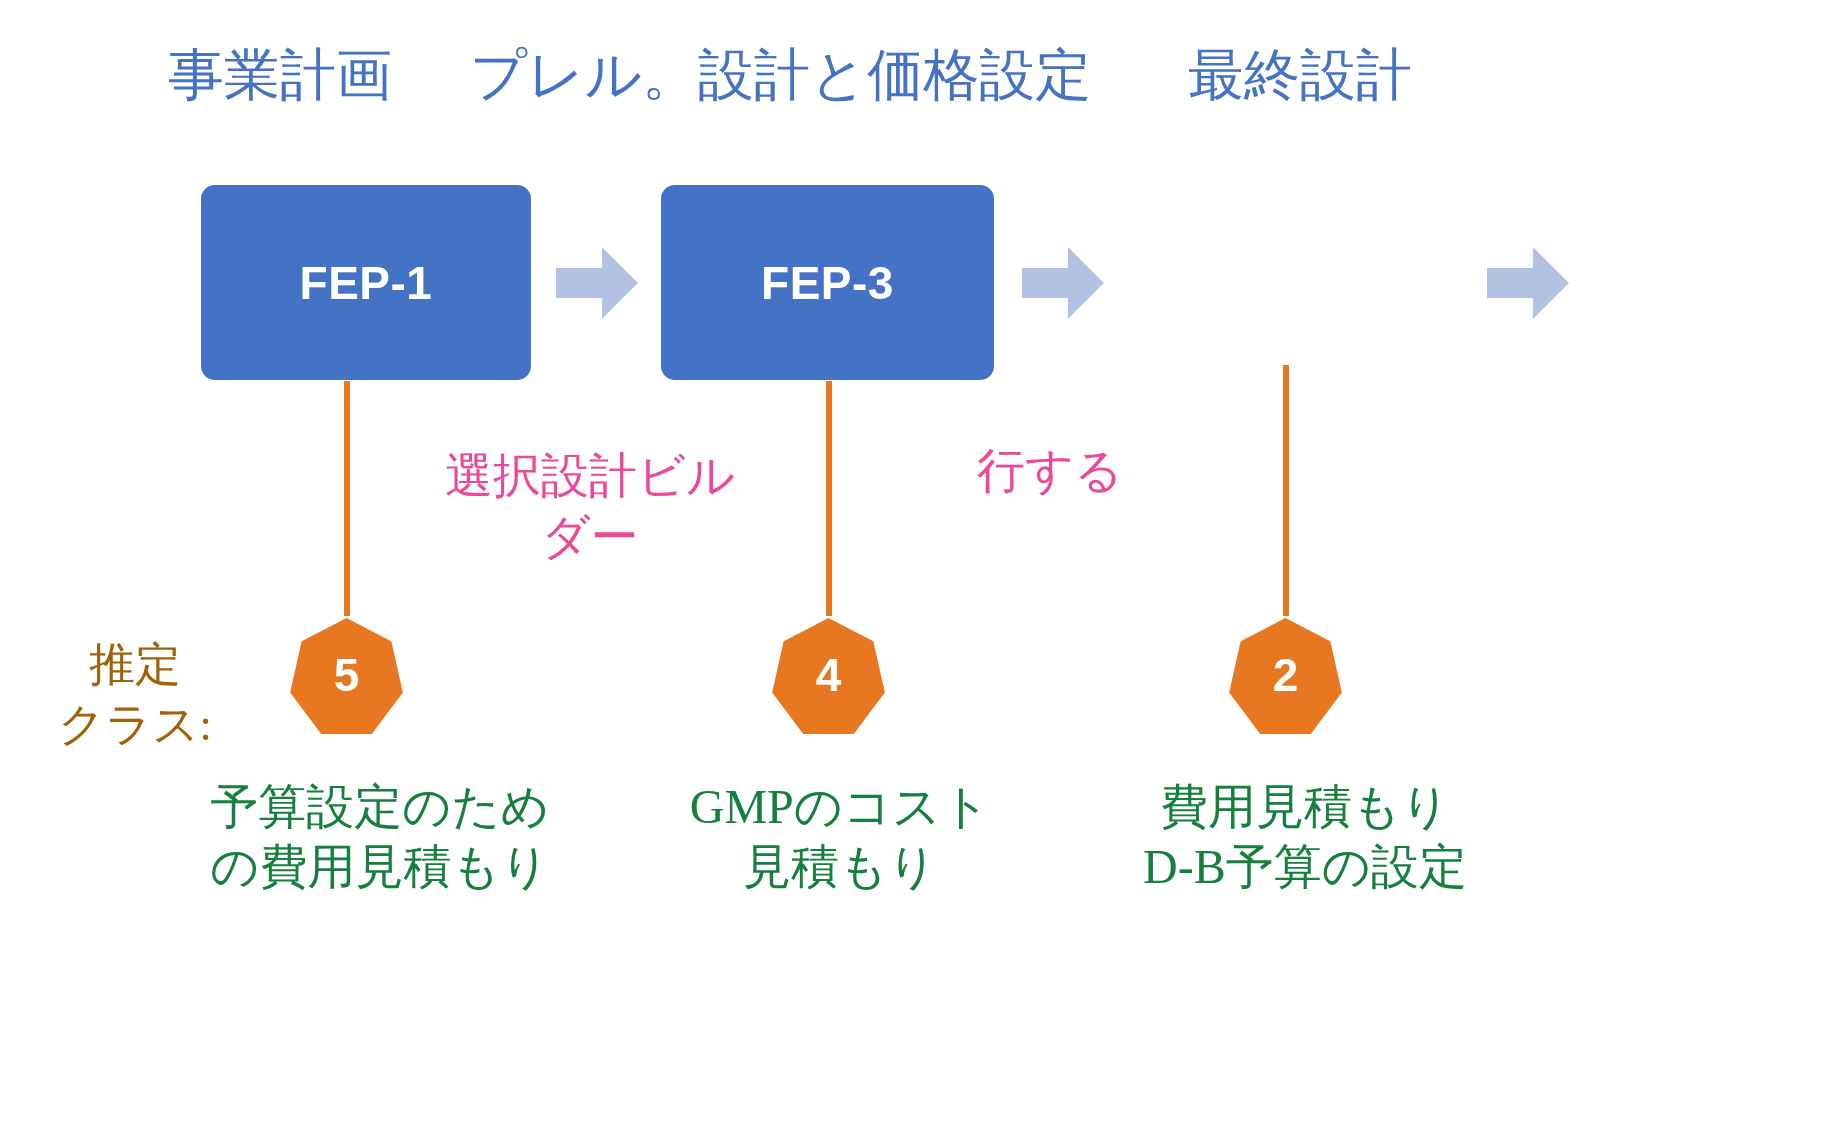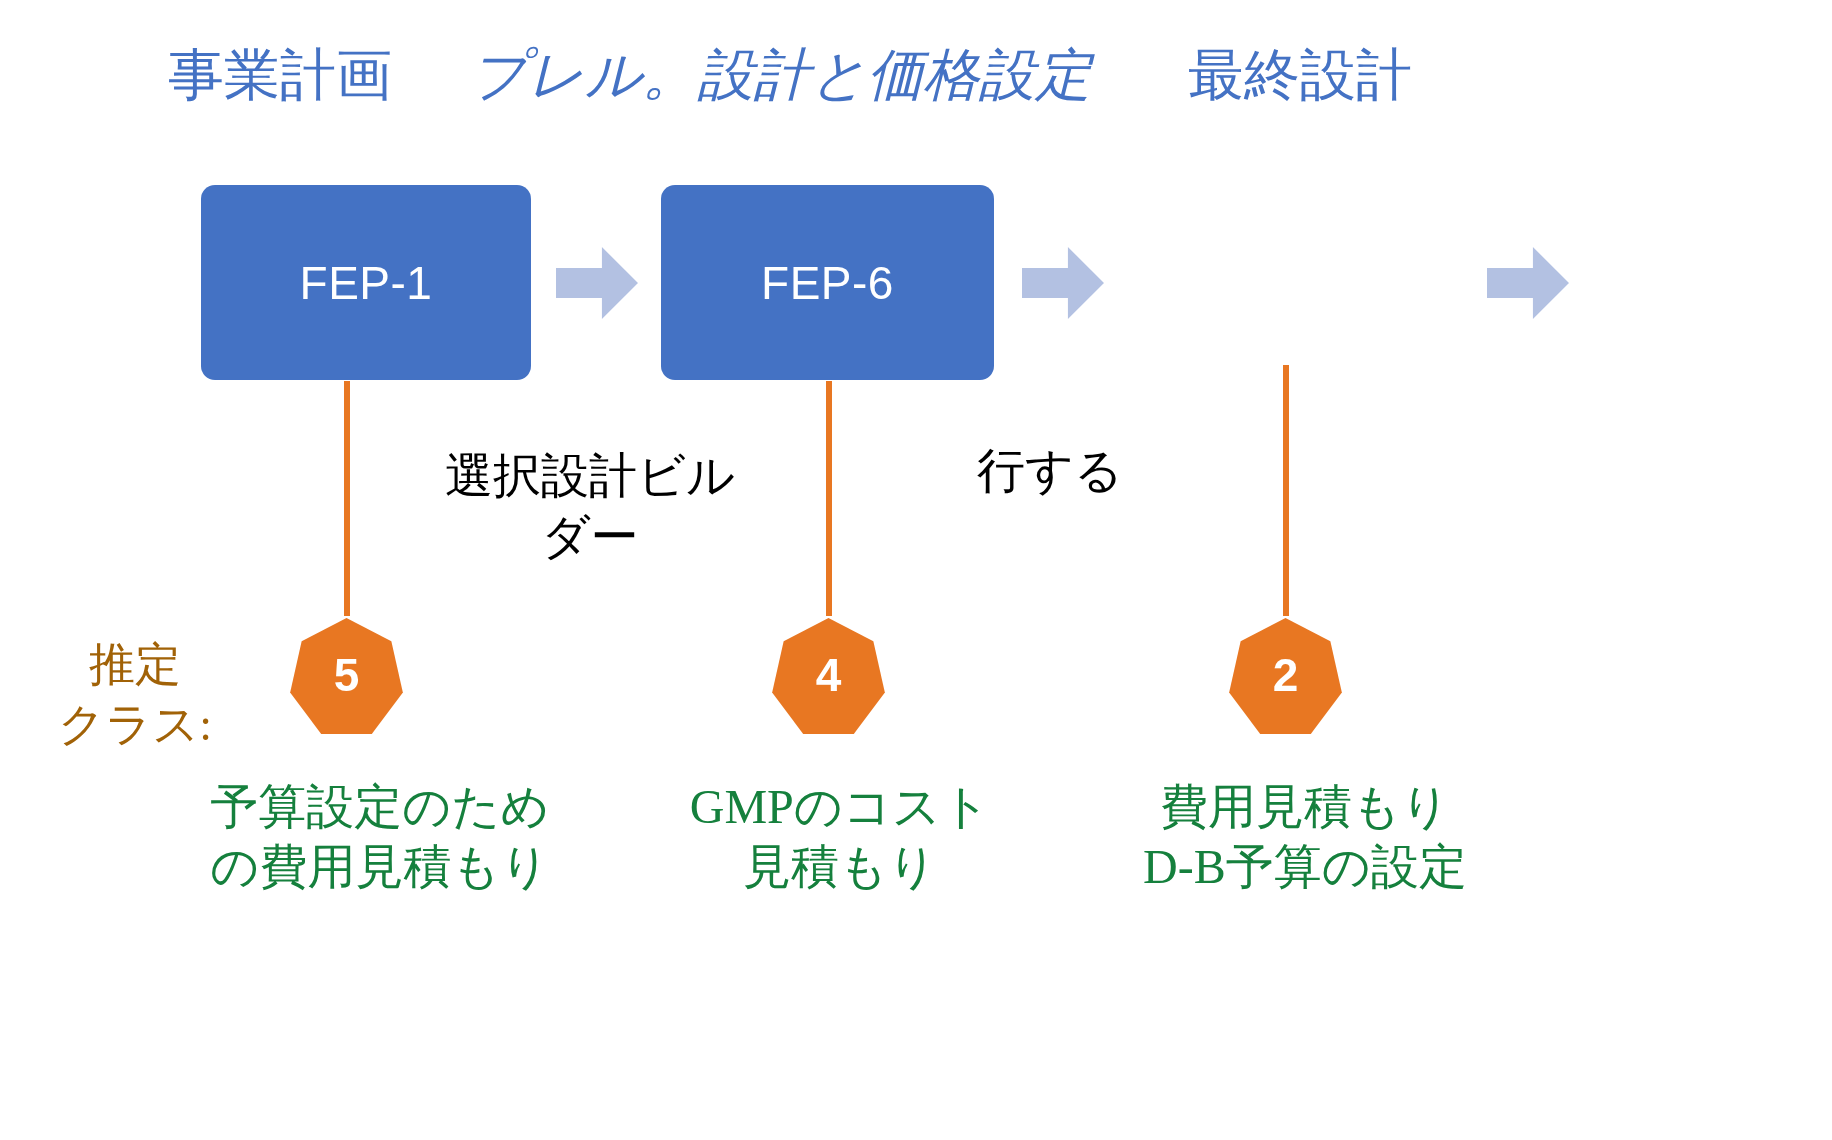--- a/index.html
+++ b/index.html
@@ -36,21 +36,21 @@
   
   .fep-box {
     background: #4472C4;
     border-radius: 14px;
     display: flex;
     align-items: center;
     justify-content: center;
     color: #FFFFFF;
     font-family: "Liberation Sans", sans-serif;
     font-size: 46px;
-    font-weight: 400;
+    font-weight: 700;
     letter-spacing: 0.5px;
   }
 
   
   .block-arrow {
     background: #B3C1E2;
     clip-path: polygon(0% 29%, 56% 29%, 56% 0%, 100% 50%, 56% 100%, 56% 71%, 0% 71%);
   }
 
   
@@ -70,21 +70,21 @@
     font-family: "Liberation Sans", sans-serif;
     font-size: 46px;
     font-weight: bold;
     line-height: 1;
   }
   .heptagon span { transform: translateY(-4px); }
 
   
   .transition-label {
     font-family: "Liberation Serif", serif;
-    color: #000000;
+    color: #ec4899;
     font-size: 48px;
     line-height: 1.28;
     text-align: center;
   }
   .transition-label.sans {
     font-family: "Liberation Sans", sans-serif;
   }
 
   
   .caption {
@@ -104,30 +104,30 @@
     text-align: center;
   }
 </style>
 </head>
 <body>
 
 <div id="stage">
 
   <div class="abs phase-header" style="left:155px; top:30px; width:250px;">事業計画</div>
 
-  <div class="abs phase-header" style="left:470px; top:30px; width:570px;font-style:italic;">プレル。設計と価格設定</div>
+  <div class="abs phase-header" style="left:470px; top:30px; width:570px;">プレル。設計と価格設定</div>
 
   <div class="abs phase-header" style="left:1175px; top:30px; width:250px;">最終設計</div>
 
   <div class="abs fep-box" style="left:201px; top:170px; width:330px; height:195px;">
     <span>FEP-1</span>
   </div>
 
   <div class="abs fep-box" style="left:661px; top:170px; width:333px; height:195px;">
-    <span>FEP-6</span>
+    <span>FEP-3</span>
   </div>
 
 
   <div class="abs block-arrow" style="left:556px; top:232px; width:82px; height:72px;"></div>
 
   <div class="abs block-arrow" style="left:1022px; top:232px; width:82px; height:72px;"></div>
 
   <div class="abs block-arrow" style="left:1487px; top:232px; width:82px; height:72px;"></div>
 
   <div class="abs connector" style="left:344px; top:366px; height:235px;"></div>

